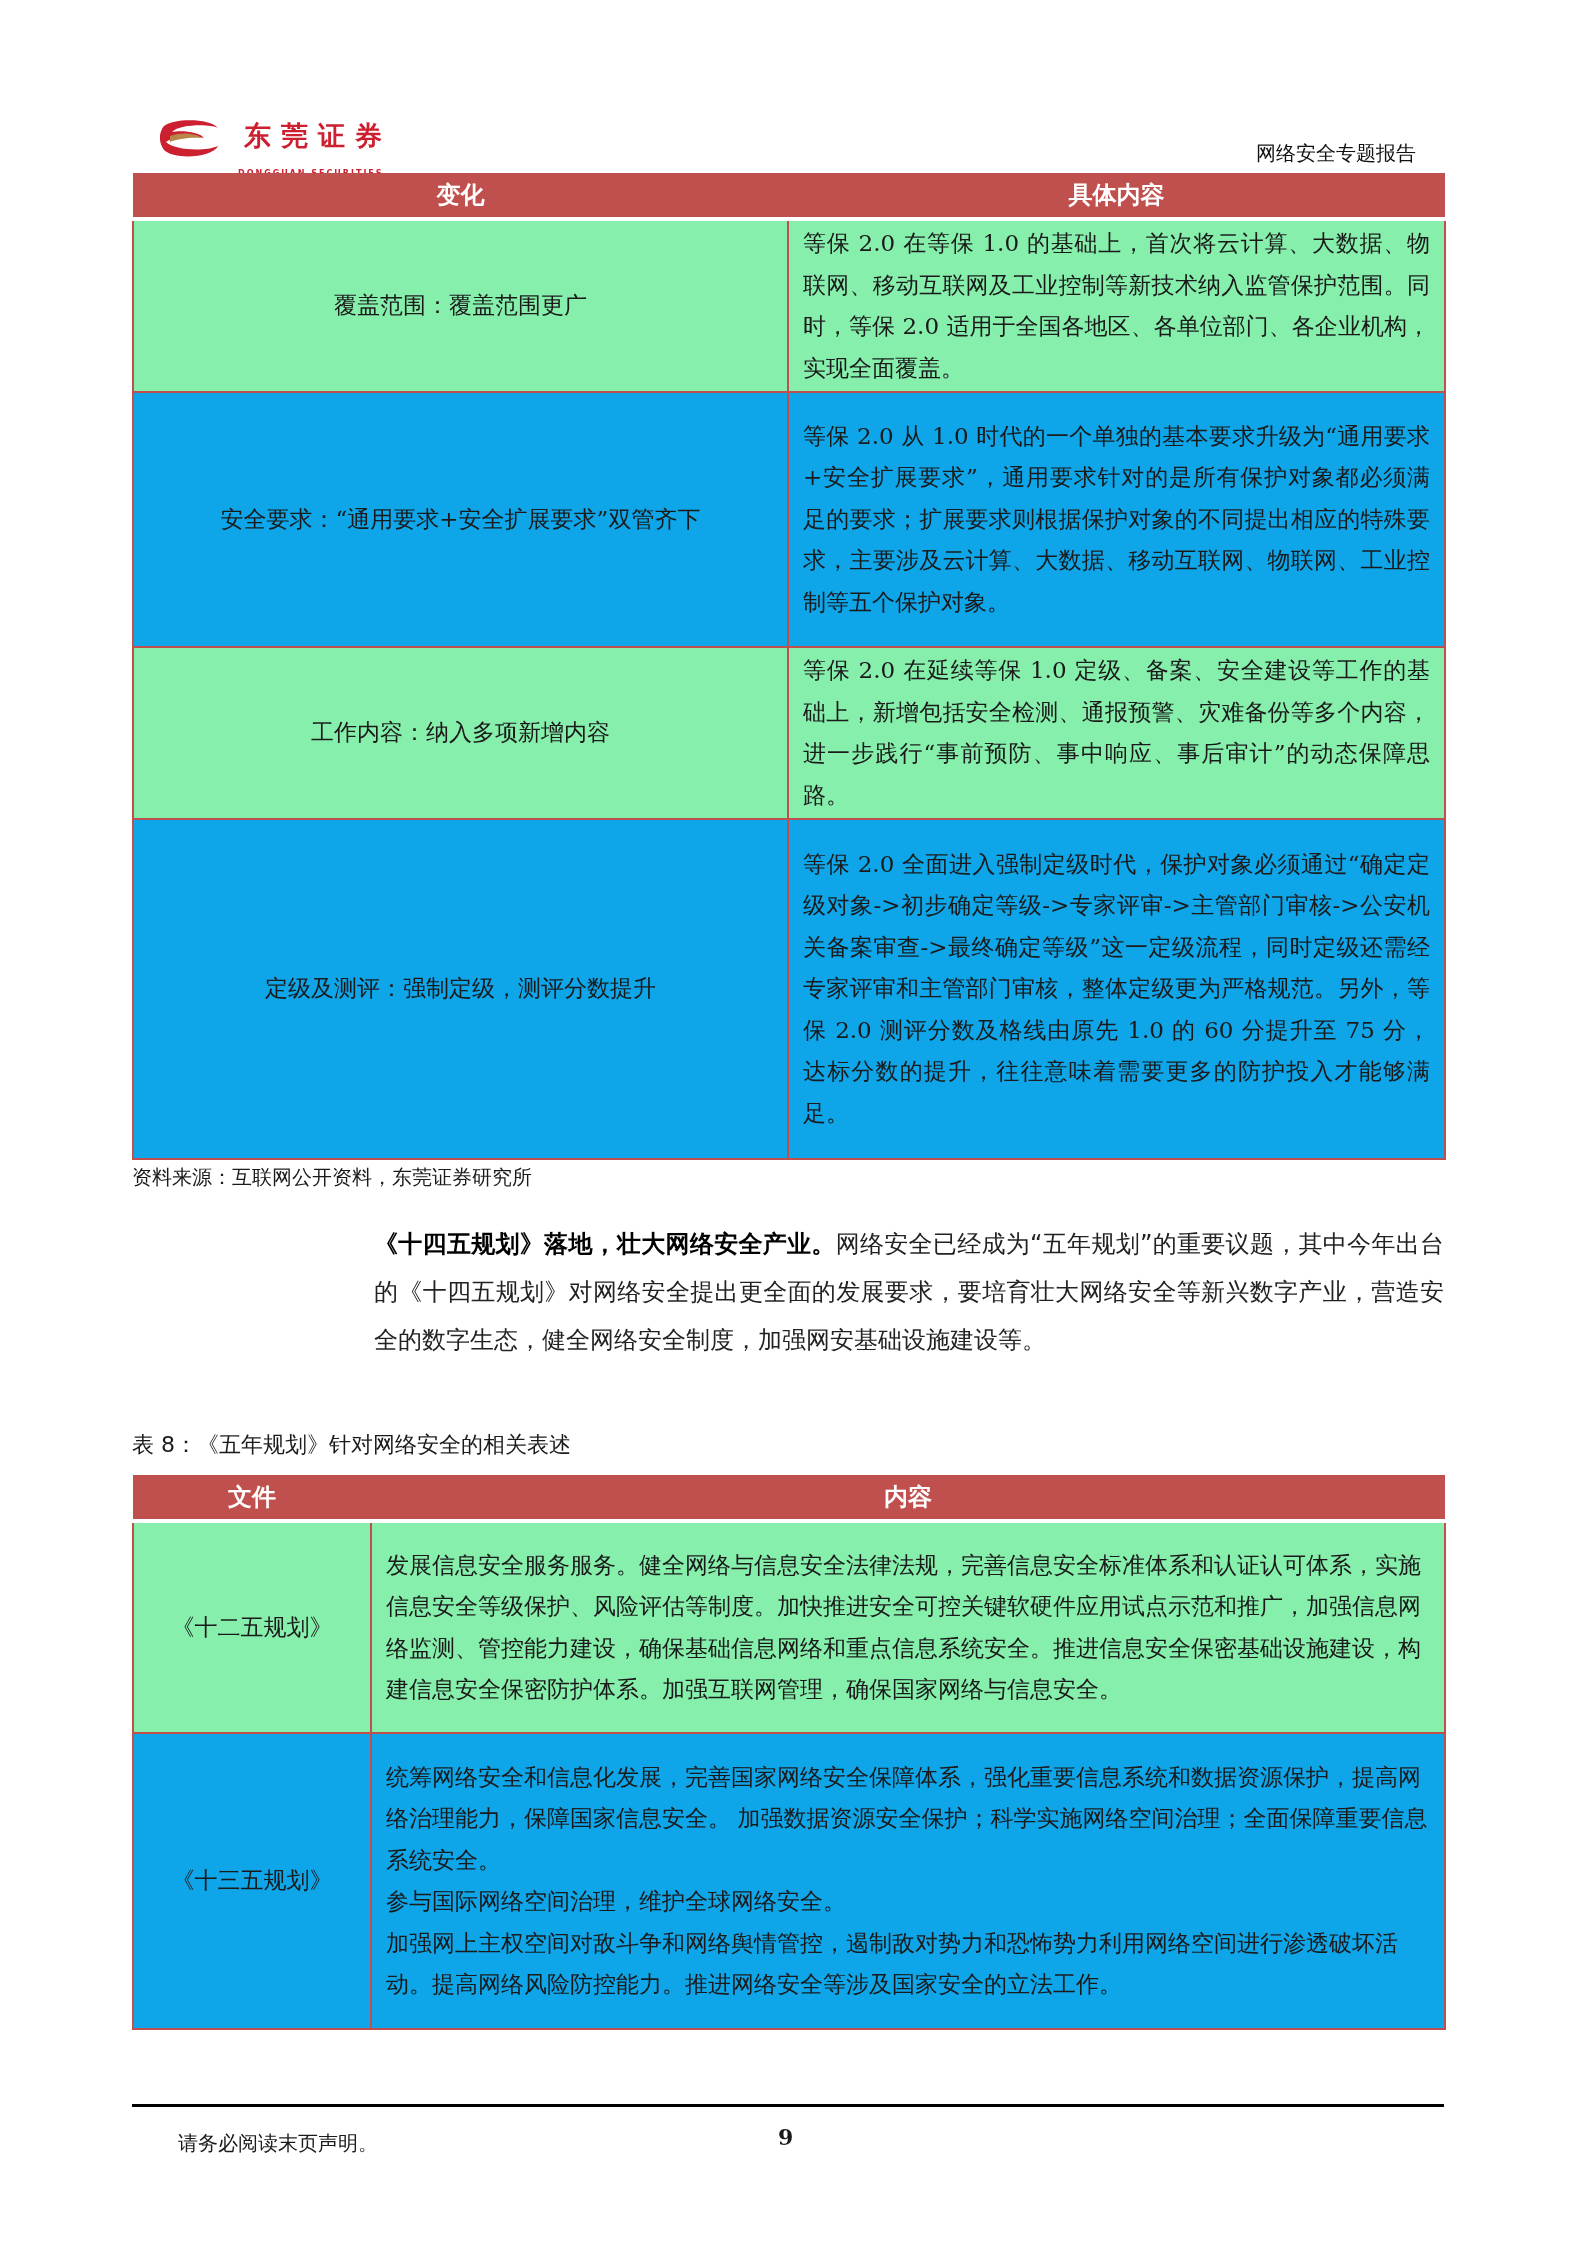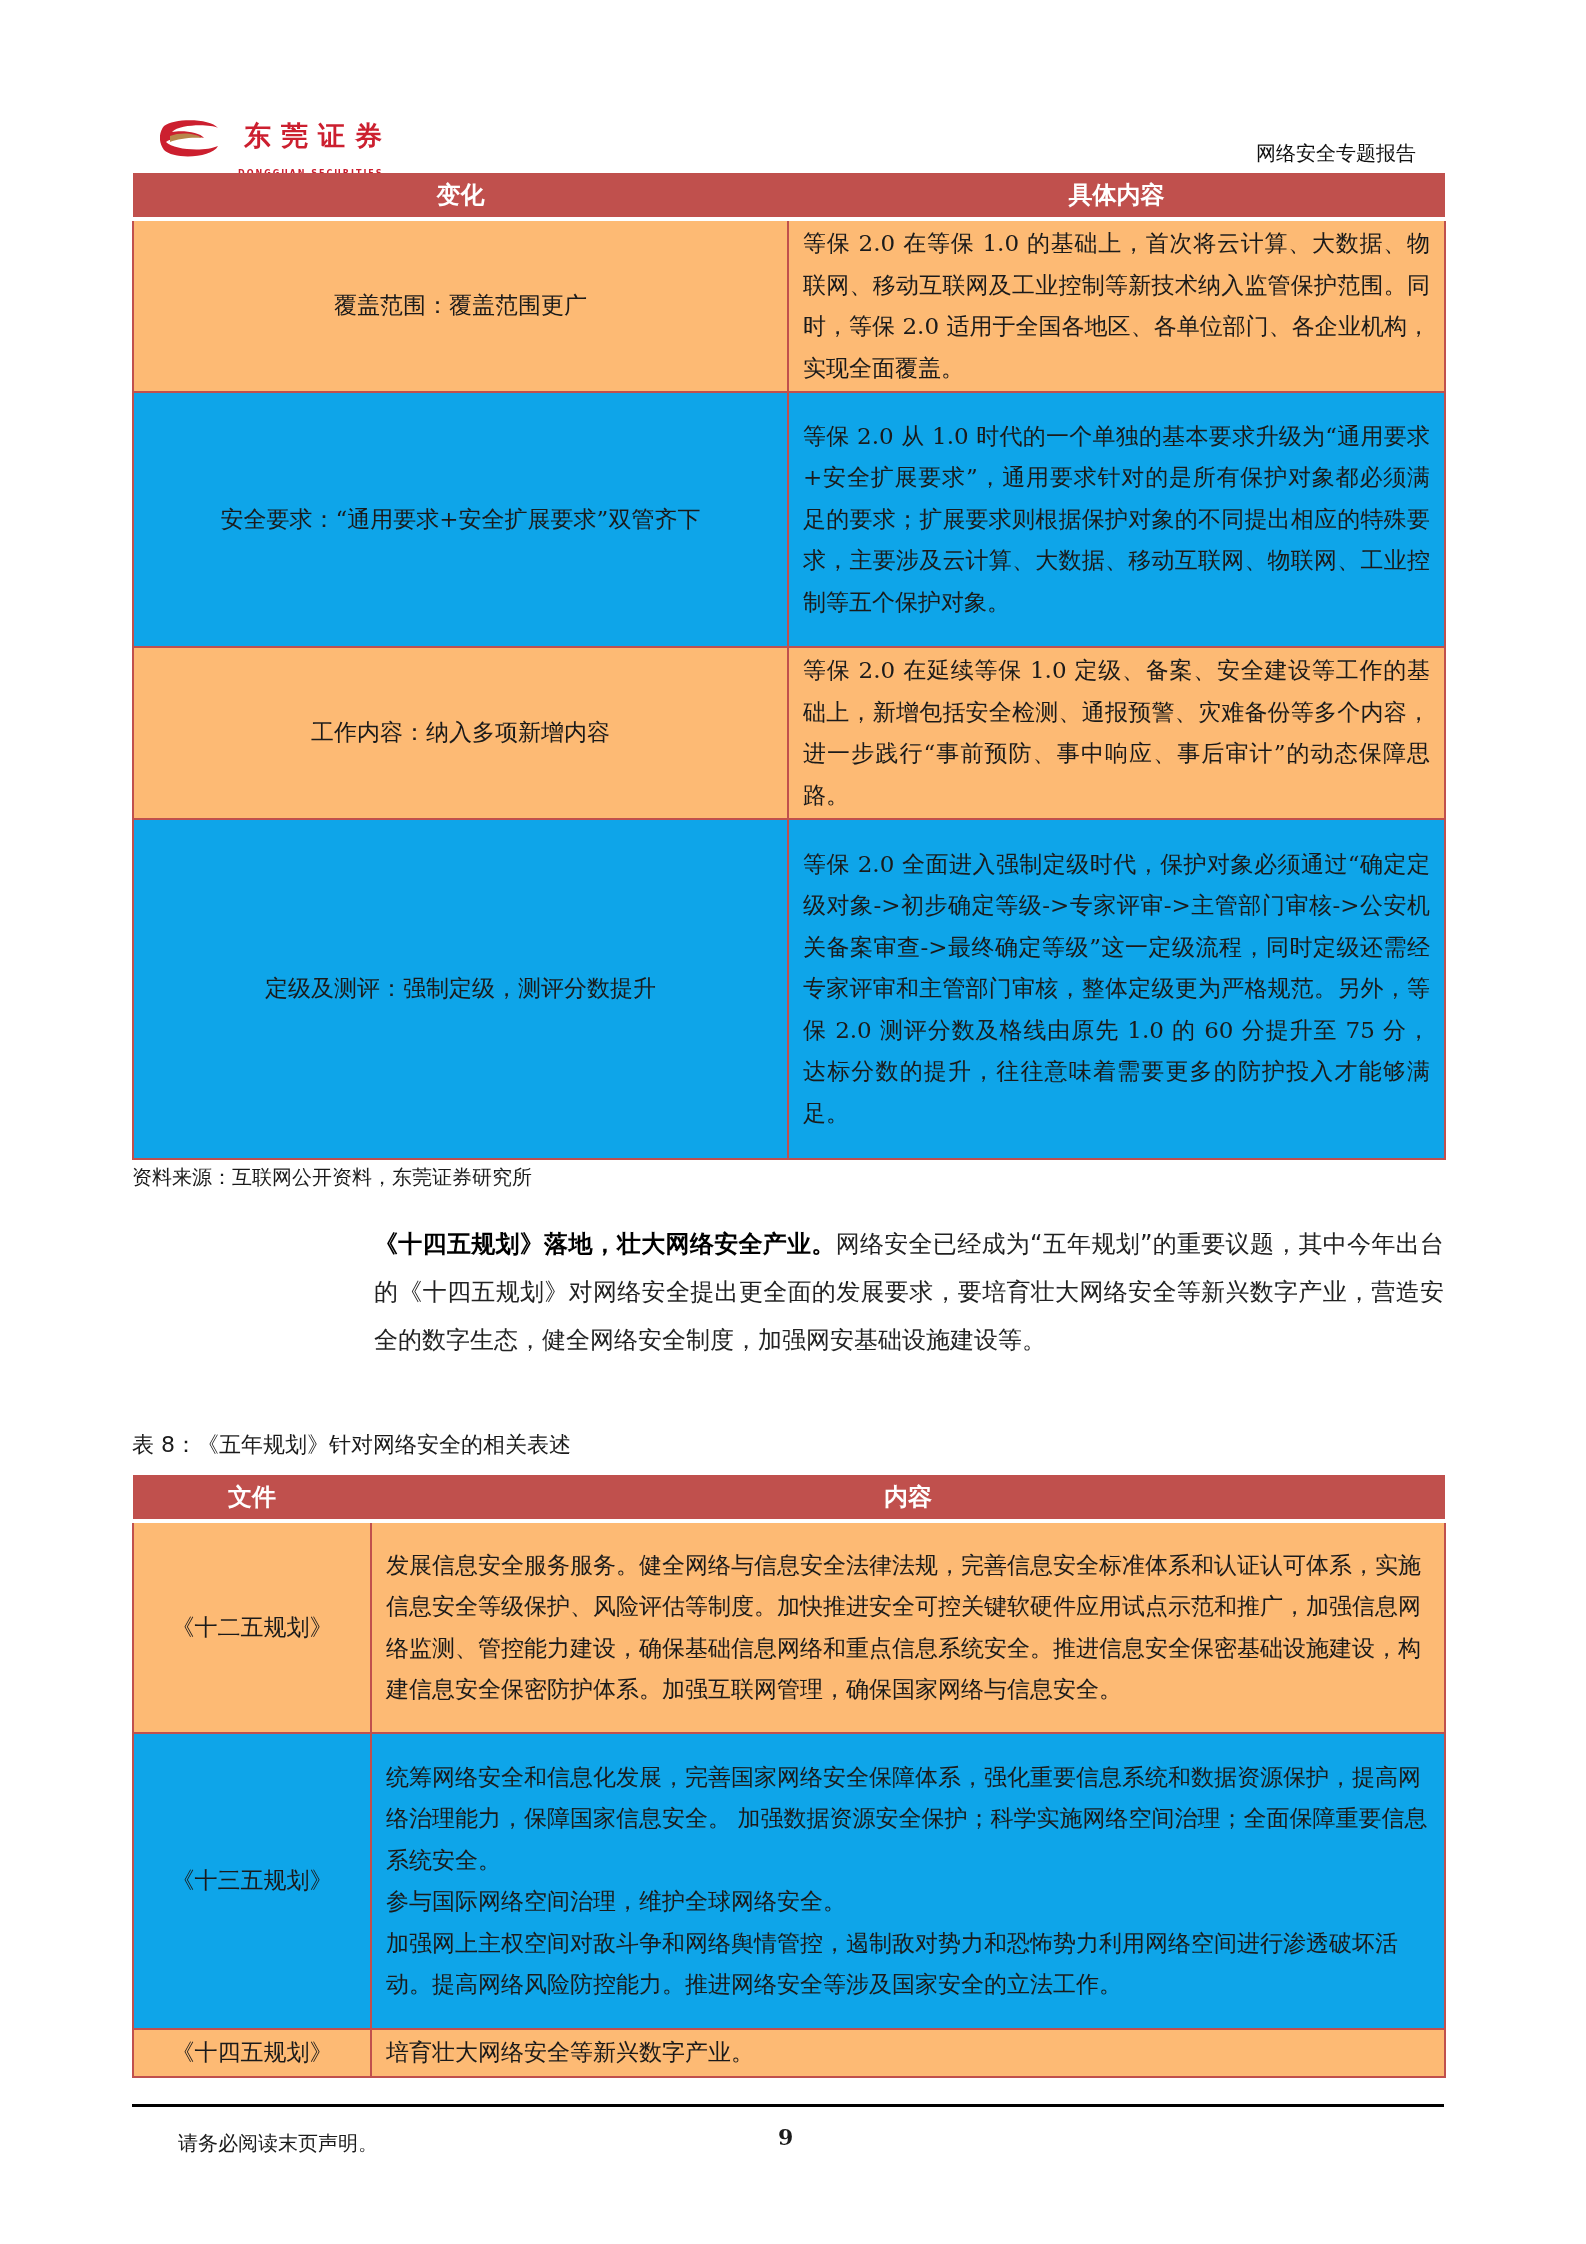--- a/index.html
+++ b/index.html
@@ -11,21 +11,21 @@
   .logo svg { position: absolute; left: 0; top: 4px; }
   .logo-cn { position: absolute; left: 76px; top: 2px; font-size: 27px; font-weight: bold; color: #cc1f2f; letter-spacing: 10px; font-family: "DejaVu Serif", serif; margin-left: 8px; }
   .logo-en { position: absolute; left: 78px; top: 36px; font-size: 8px; font-weight: bold; color: #cc1f2f; letter-spacing: 2px; font-family: "DejaVu Sans", sans-serif; margin-top: 17px; }
   .header-title { position: absolute; right: 170px; top: 140px; font-size: 20px; font-family: "DejaVu Sans", sans-serif; color: #111; }
 
   table { border-collapse: collapse; position: absolute; table-layout: fixed; }
   .t1 { left: 132px; top: 173px; width: 1312px; }
   .t2 { left: 132px; top: 1475px; width: 1312px; }
   th { background: #c0504d; color: #fff; font-family: "DejaVu Sans", sans-serif; font-weight: bold; font-size: 24px; height: 44px; padding: 0; text-align: center; border-bottom: 4px solid #fff; }
   td { border: 2px solid #c0504d; vertical-align: middle; font-size: 23px; line-height: 41.5px; padding: 0 10px; }
-  tr.odd td { background: #fdba74; }
+  tr.odd td { background: #86efac; }
   tr.even td { background: #0ea5e9; }
   .t1 td.label { text-align: center; }
   .t1 td.content { text-align: justify; padding: 2px 14px 2px 14px; }
   .t2 td.label { text-align: center; font-family: "DejaVu Sans", sans-serif; font-size: 23px; }
   .t2 td.content { font-family: Liberation Sans, sans-serif; font-size: 23px; padding: 2px 14px; line-height: 41.5px; margin-left: 24px; }
   .t2 th { font-size: 24px; }
   .t2 th.c1 { text-align: center; }
 
   .source { position: absolute; left: 132px; top: 1164px; font-size: 20px; font-family: "DejaVu Sans", sans-serif; }
   .para { position: absolute; left: 374px; top: 1220px; width: 1070px; font-size: 24px; line-height: 48px; font-family: "DejaVu Sans", sans-serif; text-align: justify; color: #222; }
@@ -103,24 +103,18 @@
       </td>
     </tr>
     <tr class="even" style="height:296px">
       <td class="label">《十三五规划》</td>
       <td class="content">
         <div>统筹网络安全和信息化发展，完善国家网络安全保障体系，强化重要信息系统和数据资源保护，提高网络治理能力，保障国家信息安全。 加强数据资源安全保护；科学实施网络空间治理；全面保障重要信息系统安全。</div>
         <div>参与国际网络空间治理，维护全球网络安全。</div>
         <div>加强网上主权空间对敌斗争和网络舆情管控，遏制敌对势力和恐怖势力利用网络空间进行渗透破坏活动。提高网络风险防控能力。推进网络安全等涉及国家安全的立法工作。</div>
       </td>
     </tr>
-    <tr class="odd" style="height:44px">
-      <td class="label">《十四五规划》</td>
-      <td class="content">
-        <div>培育壮大网络安全等新兴数字产业。</div>
-      </td>
-    </tr>
   </tbody>
 </table>
 
 <div class="footer-rule"></div>
 <div class="footer-note">请务必阅读末页声明。</div>
 <div class="page-num">9</div>
 
 </body></html>

